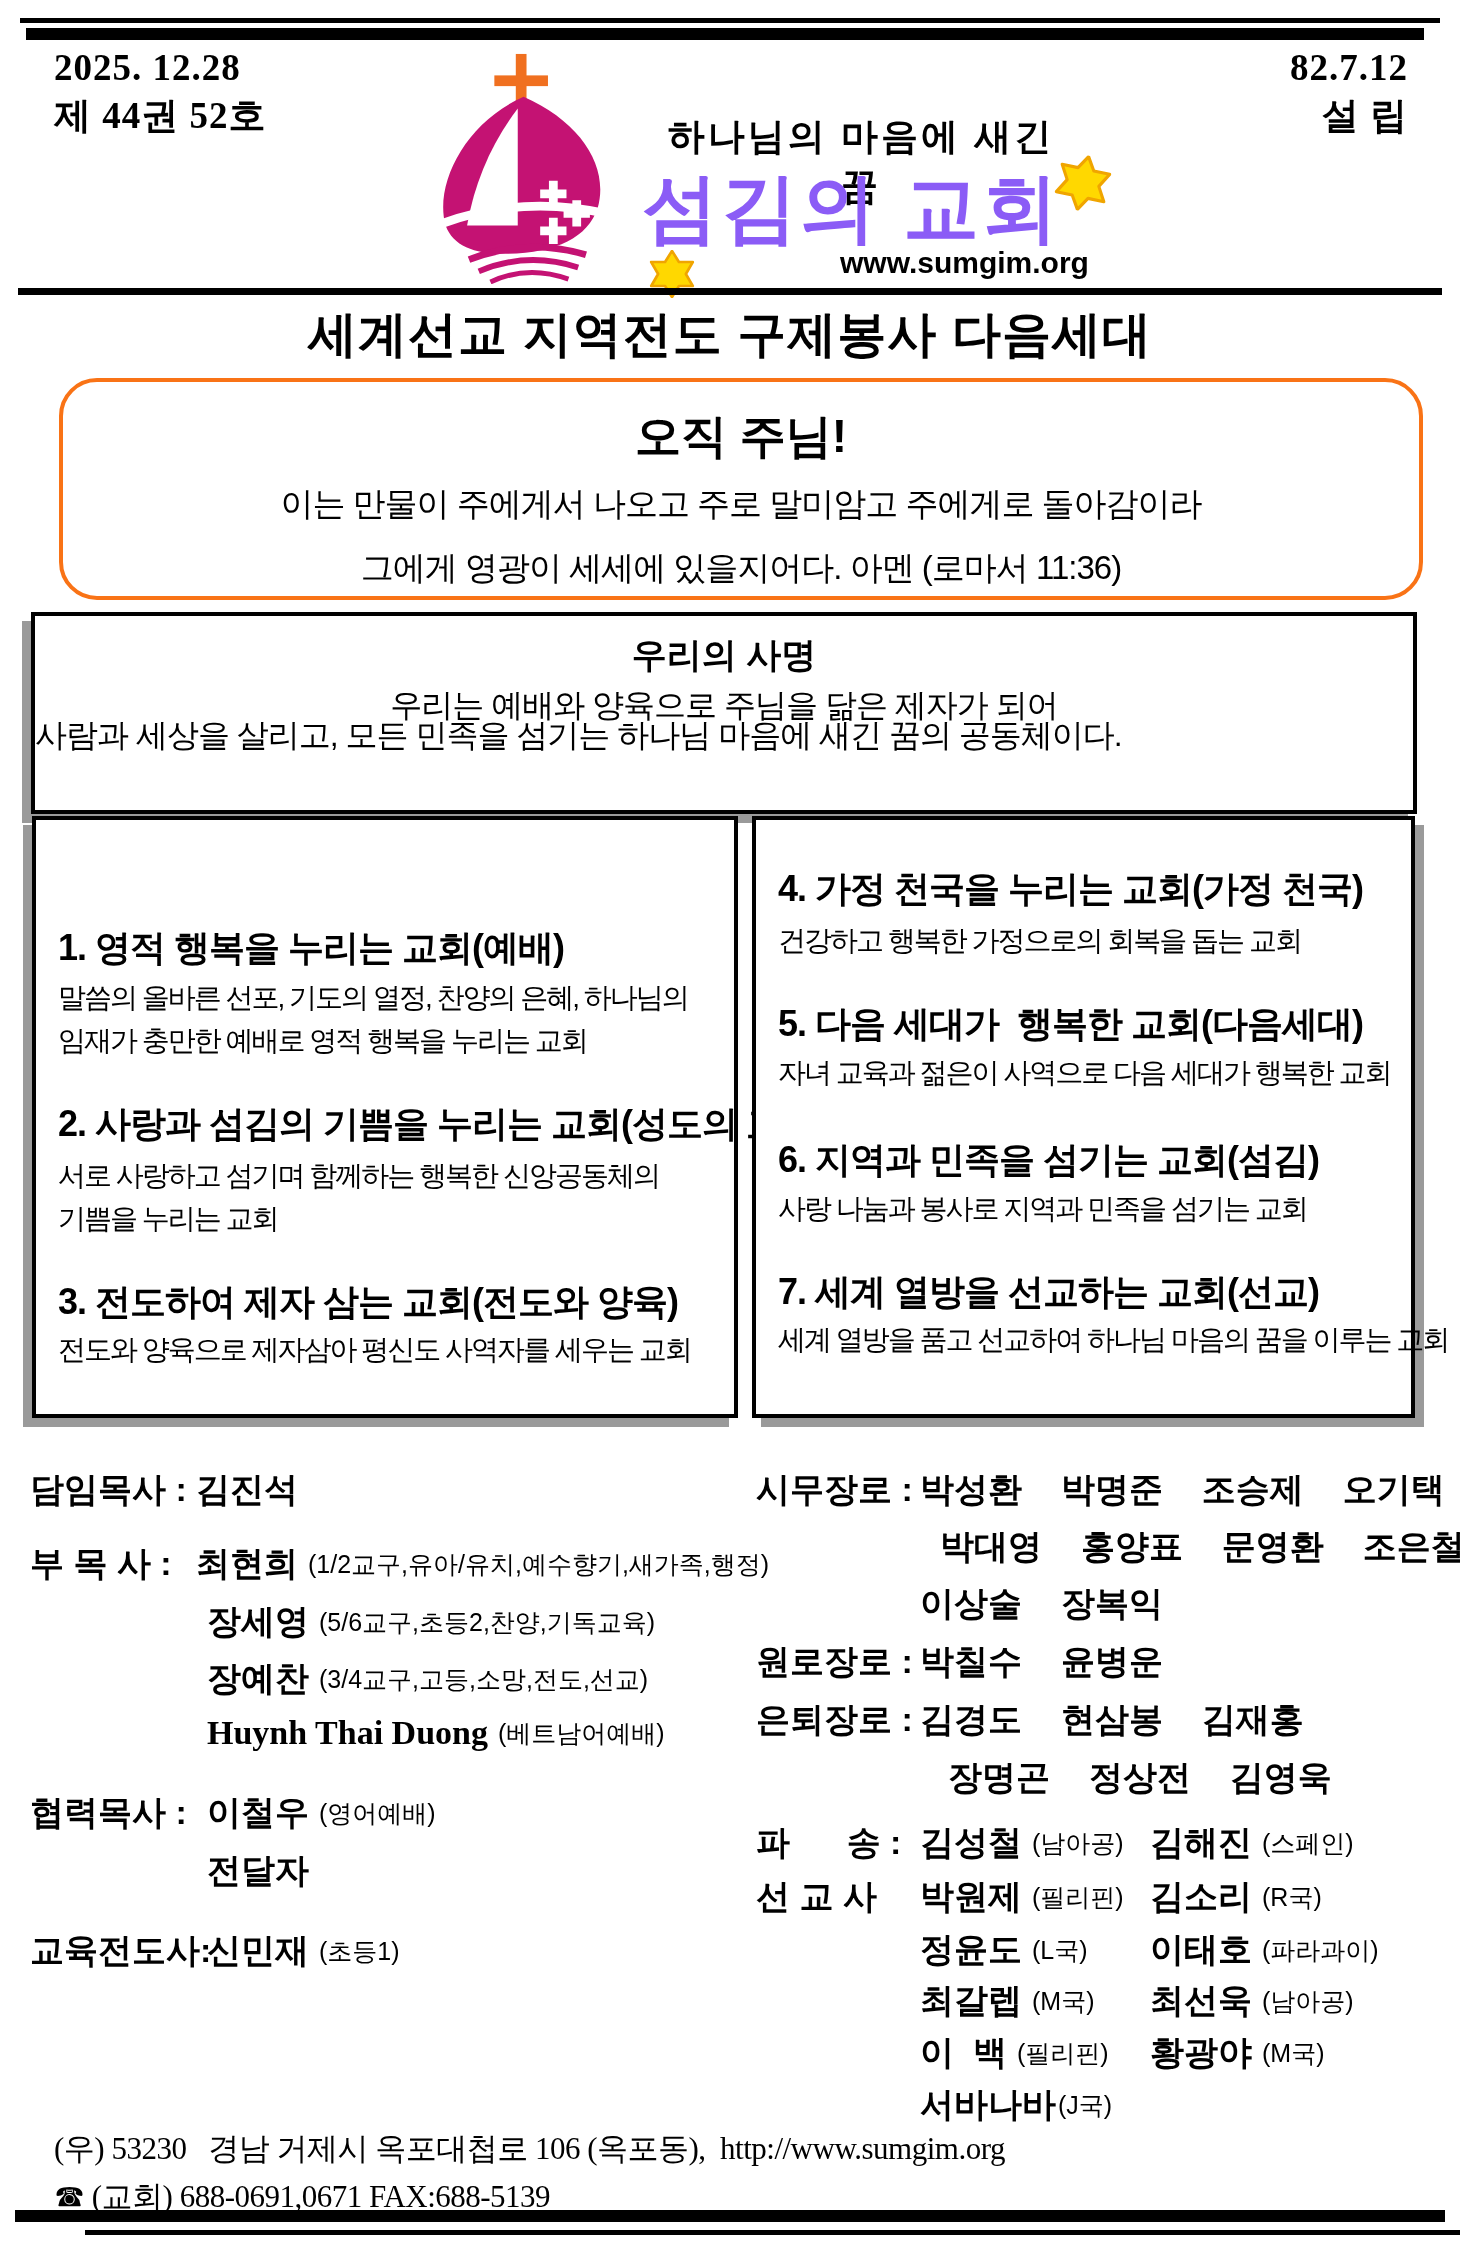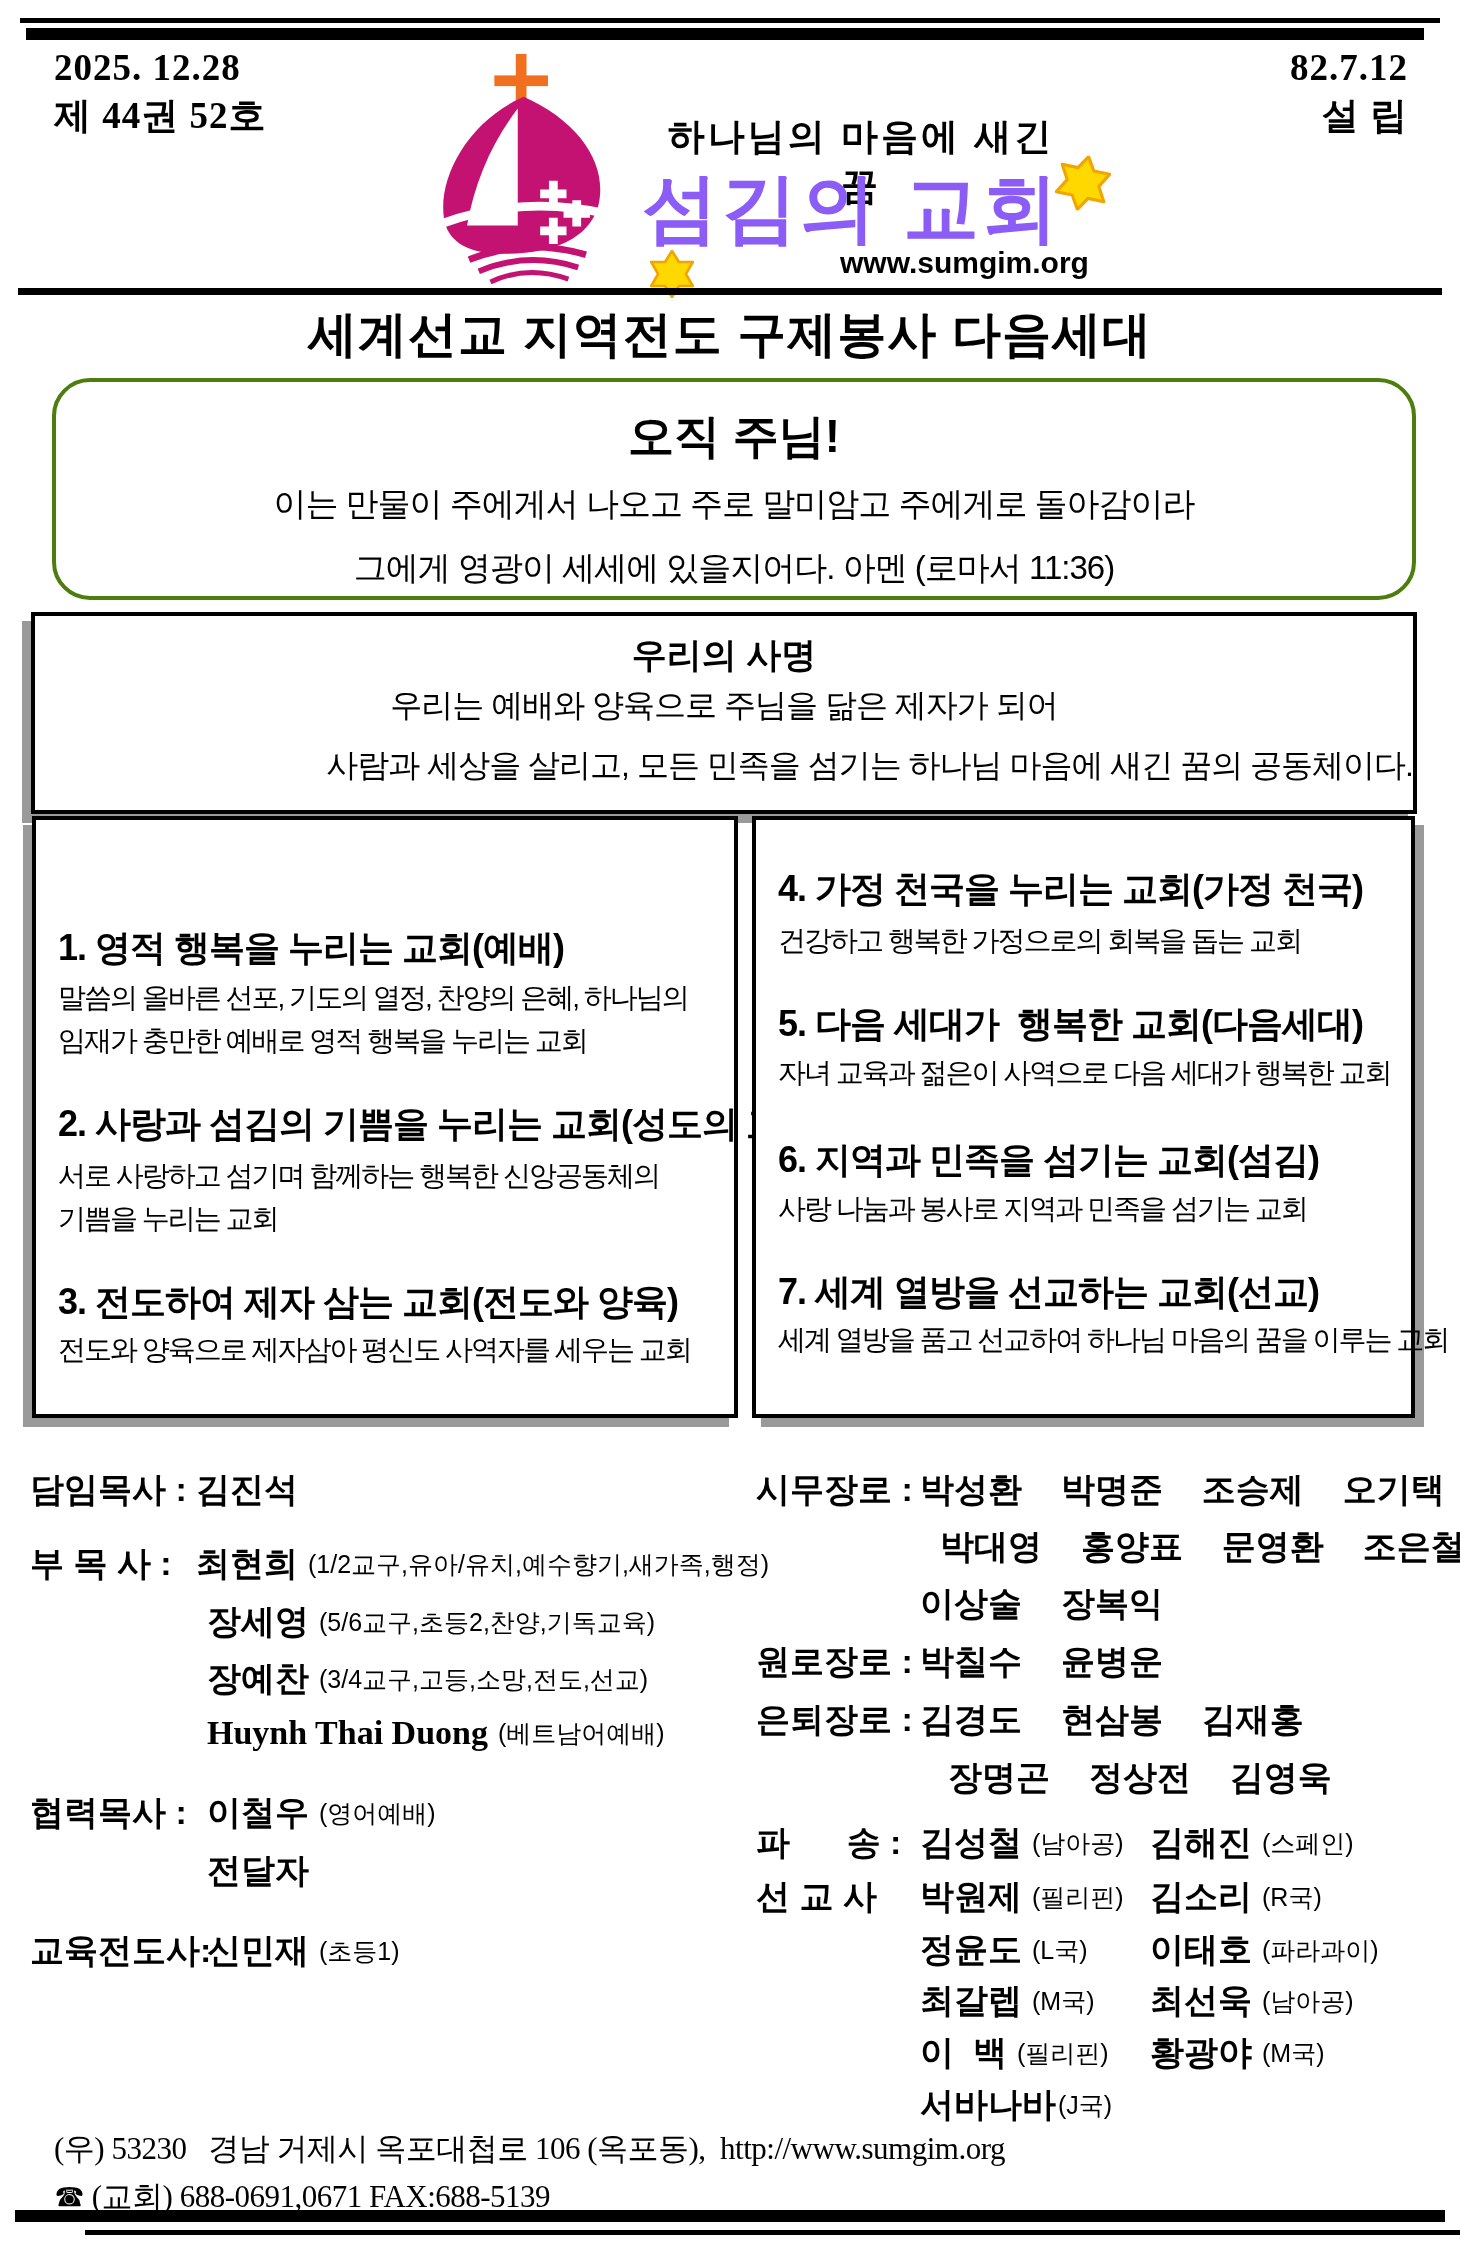--- a/index.html
+++ b/index.html
@@ -20,32 +20,32 @@
   .church-name{position:absolute;left:642px;top:158px;font-size:76px;font-weight:900;
                letter-spacing:3px;color:#8b5cf6}
   .church-web{position:absolute;left:840px;top:246px;width:248px;text-align:center;
               font-size:30px;font-weight:600}
   .hdr-divider{position:absolute;left:18px;top:288px;width:1424px;height:7px;background:#000}
 
   .ministry-title{position:absolute;left:0;top:302px;width:100%;text-align:center;
                   font-size:49px;font-weight:900;letter-spacing:1px}
 
   
-  .verse{position:absolute;left:52px;top:378px;width:1356px;height:214px;
-         border:4px solid #4d7c0f;border-radius:38px;background:#fff}
+  .verse{position:absolute;left:59px;top:378px;width:1356px;height:214px;
+         border:4px solid #f97316;border-radius:38px;background:#fff}
   .verse-title{position:absolute;top:24px;width:100%;text-align:center;font-size:46px;font-weight:900}
   .verse-l1{position:absolute;top:100px;width:100%;text-align:center;font-size:33px;letter-spacing:-1px}
   .verse-l2{position:absolute;top:164px;width:100%;text-align:center;font-size:33px;letter-spacing:-1px}
 
   
   .mission{position:absolute;left:31px;top:612px;width:1378px;height:194px;
            border:4px solid #000;background:#fff;box-shadow:-9px 9px 0 #9a9a9a}
   .mission-title{position:absolute;top:16px;width:100%;text-align:center;font-size:35px;font-weight:900}
   .mission-l1{position:absolute;top:68px;width:100%;text-align:center;font-size:32px;letter-spacing:-1px}
-  .mission-l2{position:absolute;top:128px;width:100%;text-align:right;font-size:32px;letter-spacing:-1px}
+  .mission-l2{position:absolute;top:98px;width:100%;text-align:left;font-size:32px;letter-spacing:-1px}
 
   
   .vbox{position:absolute;top:816px;height:594px;border:4px solid #000;background:#fff}
   .vbox-left{left:32px;width:698px;box-shadow:-9px 9px 0 #9a9a9a}
   .vbox-right{left:752px;width:655px;box-shadow:9px 9px 0 #9a9a9a}
   .vtitle{position:absolute;top:28px;width:100%;text-align:center;font-size:35px;font-weight:900;letter-spacing:2px}
   .vh{position:absolute;left:22px;font-size:36px;font-weight:900;letter-spacing:-1px;white-space:pre}
   .vd{position:absolute;left:22px;font-size:28px;letter-spacing:-2px;white-space:pre}
 
   

